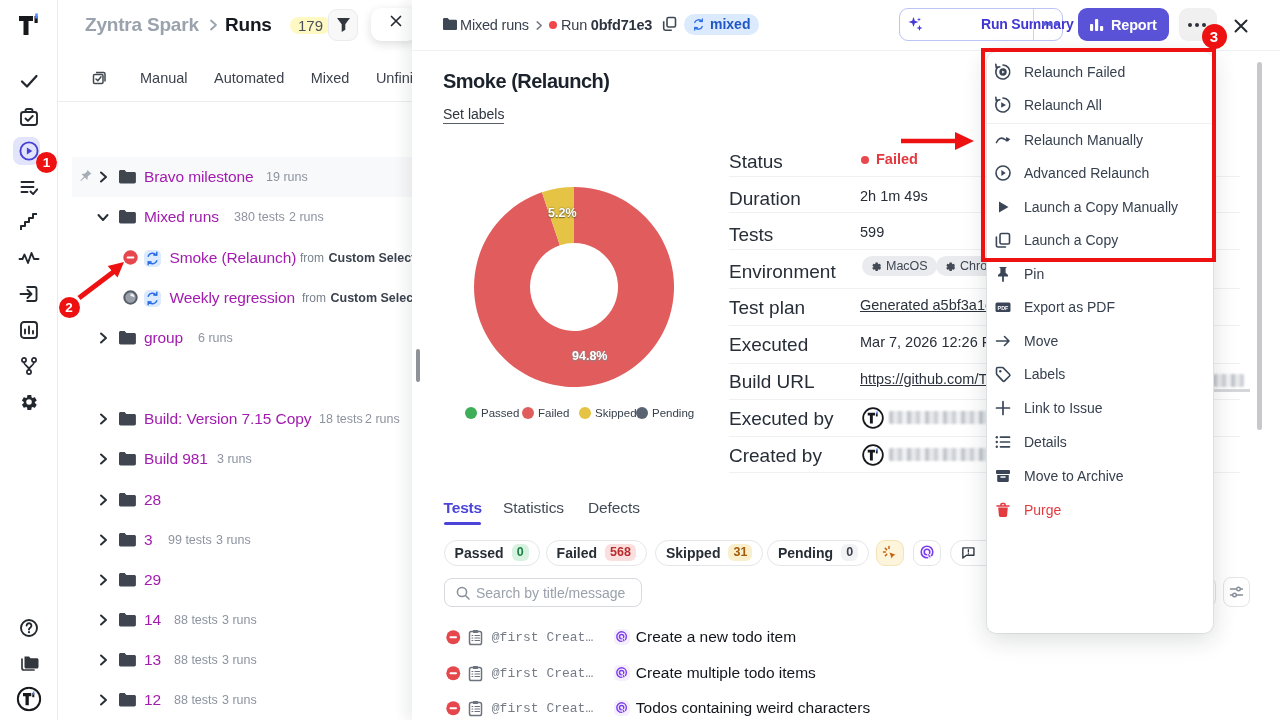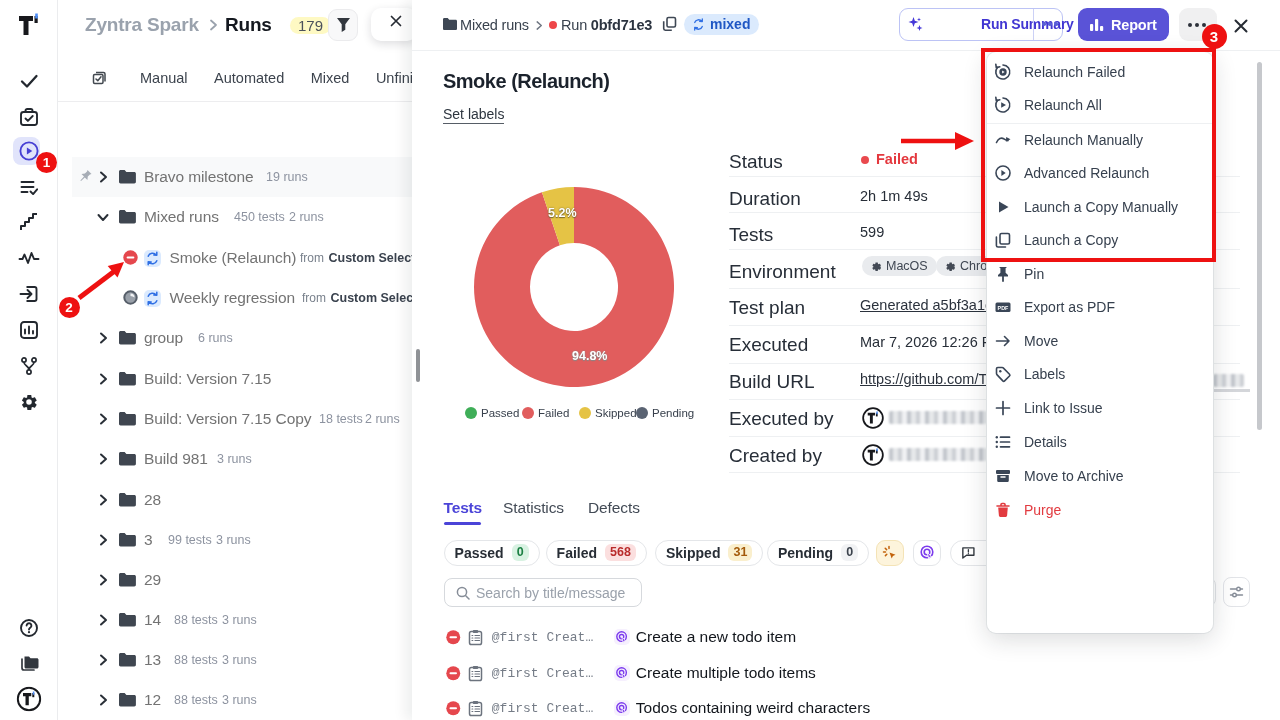--- a/index.html
+++ b/index.html
@@ -11,21 +11,21 @@
 #sidebar { position:absolute; left:0; top:0; width:58px; height:720px;
   background:#fff; border-right:1px solid #ebecee; z-index:5; }
 .sic { position:absolute; left:50%; transform:translate(-50%,-50%); }
 
 #lpanel { position:absolute; left:58px; top:0; width:1222px; height:720px; background:#fff; }
 
 #rpanel { position:absolute; left:412px; top:0; width:868px; height:720px;
   background:#fff; box-shadow:-7px 0 12px rgba(20,24,33,.07); z-index:10; }
 .row-line { position:absolute; height:1px; background:#eef0f2; }
 .trow { position:absolute; left:0; width:354px; height:40px; }
-.tname { position:absolute; top:50%; transform:translateY(-50%); font-size:15.5px; letter-spacing:-.1px; color:#737373; white-space:nowrap; }
+.tname { position:absolute; top:50%; transform:translateY(-50%); font-size:15.5px; letter-spacing:-.1px; color:#a21caf; white-space:nowrap; }
 .tcnt { position:absolute; top:50%; transform:translateY(-50%); font-size:12.5px; color:#8d93a0; white-space:nowrap; }
 .tfrom { position:absolute; top:50%; transform:translateY(-50%); font-size:12px; color:#79818c; white-space:nowrap; }
 .tcust { position:absolute; top:50%; transform:translateY(-50%); font-size:12.5px; font-weight:bold; color:#3a424e; white-space:nowrap; }
 .leg { position:absolute; top:407px; font-size:11.5px; color:#38404c; display:flex; align-items:center; }
 .ldot { width:12px; height:12px; border-radius:50%; margin-right:4px; display:inline-block; }
 .rfr { width:17px; height:17px; background:#dbeafe; border-radius:5px; display:flex; align-items:center; justify-content:center; }
 .tlab { position:absolute; left:317px; font-size:19px; font-weight:normal; color:#272e38; }
 .tval { position:absolute; left:448px; font-size:14.5px; color:#272e38; white-space:nowrap; width:370px; overflow:hidden; }
 .echip { position:absolute; top:255.5px; height:20px; padding:0 9px; background:#e9ebee; border-radius:10px; font-size:12.5px; color:#3f4652; display:flex; align-items:center; white-space:nowrap; }
 .blurname { position:absolute; width:100px; height:13px; background:repeating-linear-gradient(90deg,#c3c7cd 0 4px,#e6e8ea 4px 9px,#cdd0d5 9px 13px,#f0f1f3 13px 18px), repeating-linear-gradient(0deg,#ffffff00 0 4px,#ffffff88 4px 8px); filter:blur(1px); border-radius:2px; }
@@ -89,21 +89,21 @@
     <span class="tcnt" style="left:208px;">19 runs</span>
   </div>
   <div class="trow" style="top:197px;">
     <svg class="abs chevr" style="left:39px; top:15px" width="12" height="11" viewBox="0 0 12 11">
           <path d="M1.5 3l4.5 5 4.5-5" stroke="#2a3038" stroke-width="2" fill="none" stroke-linecap="round" stroke-linejoin="round"></path>
         </svg>
     <svg class="abs fold" style="left:60px; top:12px" width="18" height="15" viewBox="0 0 18 15">
           <path d="M1 2.6C1 1.7 1.7 1 2.6 1h4l1.8 2h7.9c.9 0 1.6.7 1.6 1.6v8.2c0 .9-.7 1.6-1.6 1.6H2.6c-.9 0-1.6-.7-1.6-1.6z" fill="#3f4650"></path>
         </svg>
     <span class="tname" style="left:86px;">Mixed runs</span>
-    <span class="tcnt" style="left:176px;">450 tests</span>
+    <span class="tcnt" style="left:176px;">380 tests</span>
     <span class="tcnt" style="left:231px;">2 runs</span>
   </div>
   <div class="trow" style="top:237.5px;">
     <svg class="abs" style="left:64.5px; top:12.5px" width="15" height="15" viewBox="0 0 15 15">
           <circle cx="7.5" cy="7.5" r="7.2" fill="#e5474d"></circle>
           <rect x="3.6" y="6.4" width="7.8" height="2.2" rx="1.1" fill="#fff"></rect>
         </svg>
     <span class="rfr abs" style="left:86px; top:12px;">
           <svg width="17" height="17" viewBox="0 0 17 17">
             <path d="M4.2 6.2a4.6 4.6 0 018-1.2M12.8 2.2v3l-3-.2" stroke="#2f6fe4" stroke-width="1.5" fill="none" stroke-linecap="round" stroke-linejoin="round"></path>
@@ -131,29 +131,20 @@
   </div>
   <div class="trow" style="top:318px;">
         <svg class="abs chevr" style="left:40px; top:14px" width="11" height="12" viewBox="0 0 11 12">
           <path d="M3 1.5l5 4.5-5 4.5" stroke="#2a3038" stroke-width="2" fill="none" stroke-linecap="round" stroke-linejoin="round"></path>
         </svg>
         <svg class="abs fold" style="left:60px; top:12px" width="18" height="15" viewBox="0 0 18 15">
           <path d="M1 2.6C1 1.7 1.7 1 2.6 1h4l1.8 2h7.9c.9 0 1.6.7 1.6 1.6v8.2c0 .9-.7 1.6-1.6 1.6H2.6c-.9 0-1.6-.7-1.6-1.6z" fill="#3f4650"></path>
         </svg>
         <span class="tname" style="left:86px;">group</span>
         <span class="tcnt" style="left:140px;">6 runs</span>
-      </div>
-  <div class="trow" style="top:358.5px;">
-        <svg class="abs chevr" style="left:40px; top:14px" width="11" height="12" viewBox="0 0 11 12">
-          <path d="M3 1.5l5 4.5-5 4.5" stroke="#2a3038" stroke-width="2" fill="none" stroke-linecap="round" stroke-linejoin="round"></path>
-        </svg>
-        <svg class="abs fold" style="left:60px; top:12px" width="18" height="15" viewBox="0 0 18 15">
-          <path d="M1 2.6C1 1.7 1.7 1 2.6 1h4l1.8 2h7.9c.9 0 1.6.7 1.6 1.6v8.2c0 .9-.7 1.6-1.6 1.6H2.6c-.9 0-1.6-.7-1.6-1.6z" fill="#3f4650"></path>
-        </svg>
-        <span class="tname" style="left:86px;">Build: Version 7.15</span>
       </div>
   <div class="trow" style="top:398.5px;">
         <svg class="abs chevr" style="left:40px; top:14px" width="11" height="12" viewBox="0 0 11 12">
           <path d="M3 1.5l5 4.5-5 4.5" stroke="#2a3038" stroke-width="2" fill="none" stroke-linecap="round" stroke-linejoin="round"></path>
         </svg>
         <svg class="abs fold" style="left:60px; top:12px" width="18" height="15" viewBox="0 0 18 15">
           <path d="M1 2.6C1 1.7 1.7 1 2.6 1h4l1.8 2h7.9c.9 0 1.6.7 1.6 1.6v8.2c0 .9-.7 1.6-1.6 1.6H2.6c-.9 0-1.6-.7-1.6-1.6z" fill="#3f4650"></path>
         </svg>
         <span class="tname" style="left:86px;">Build: Version 7.15 Copy</span>
         <span class="tcnt" style="left:261px;">18 tests</span>

